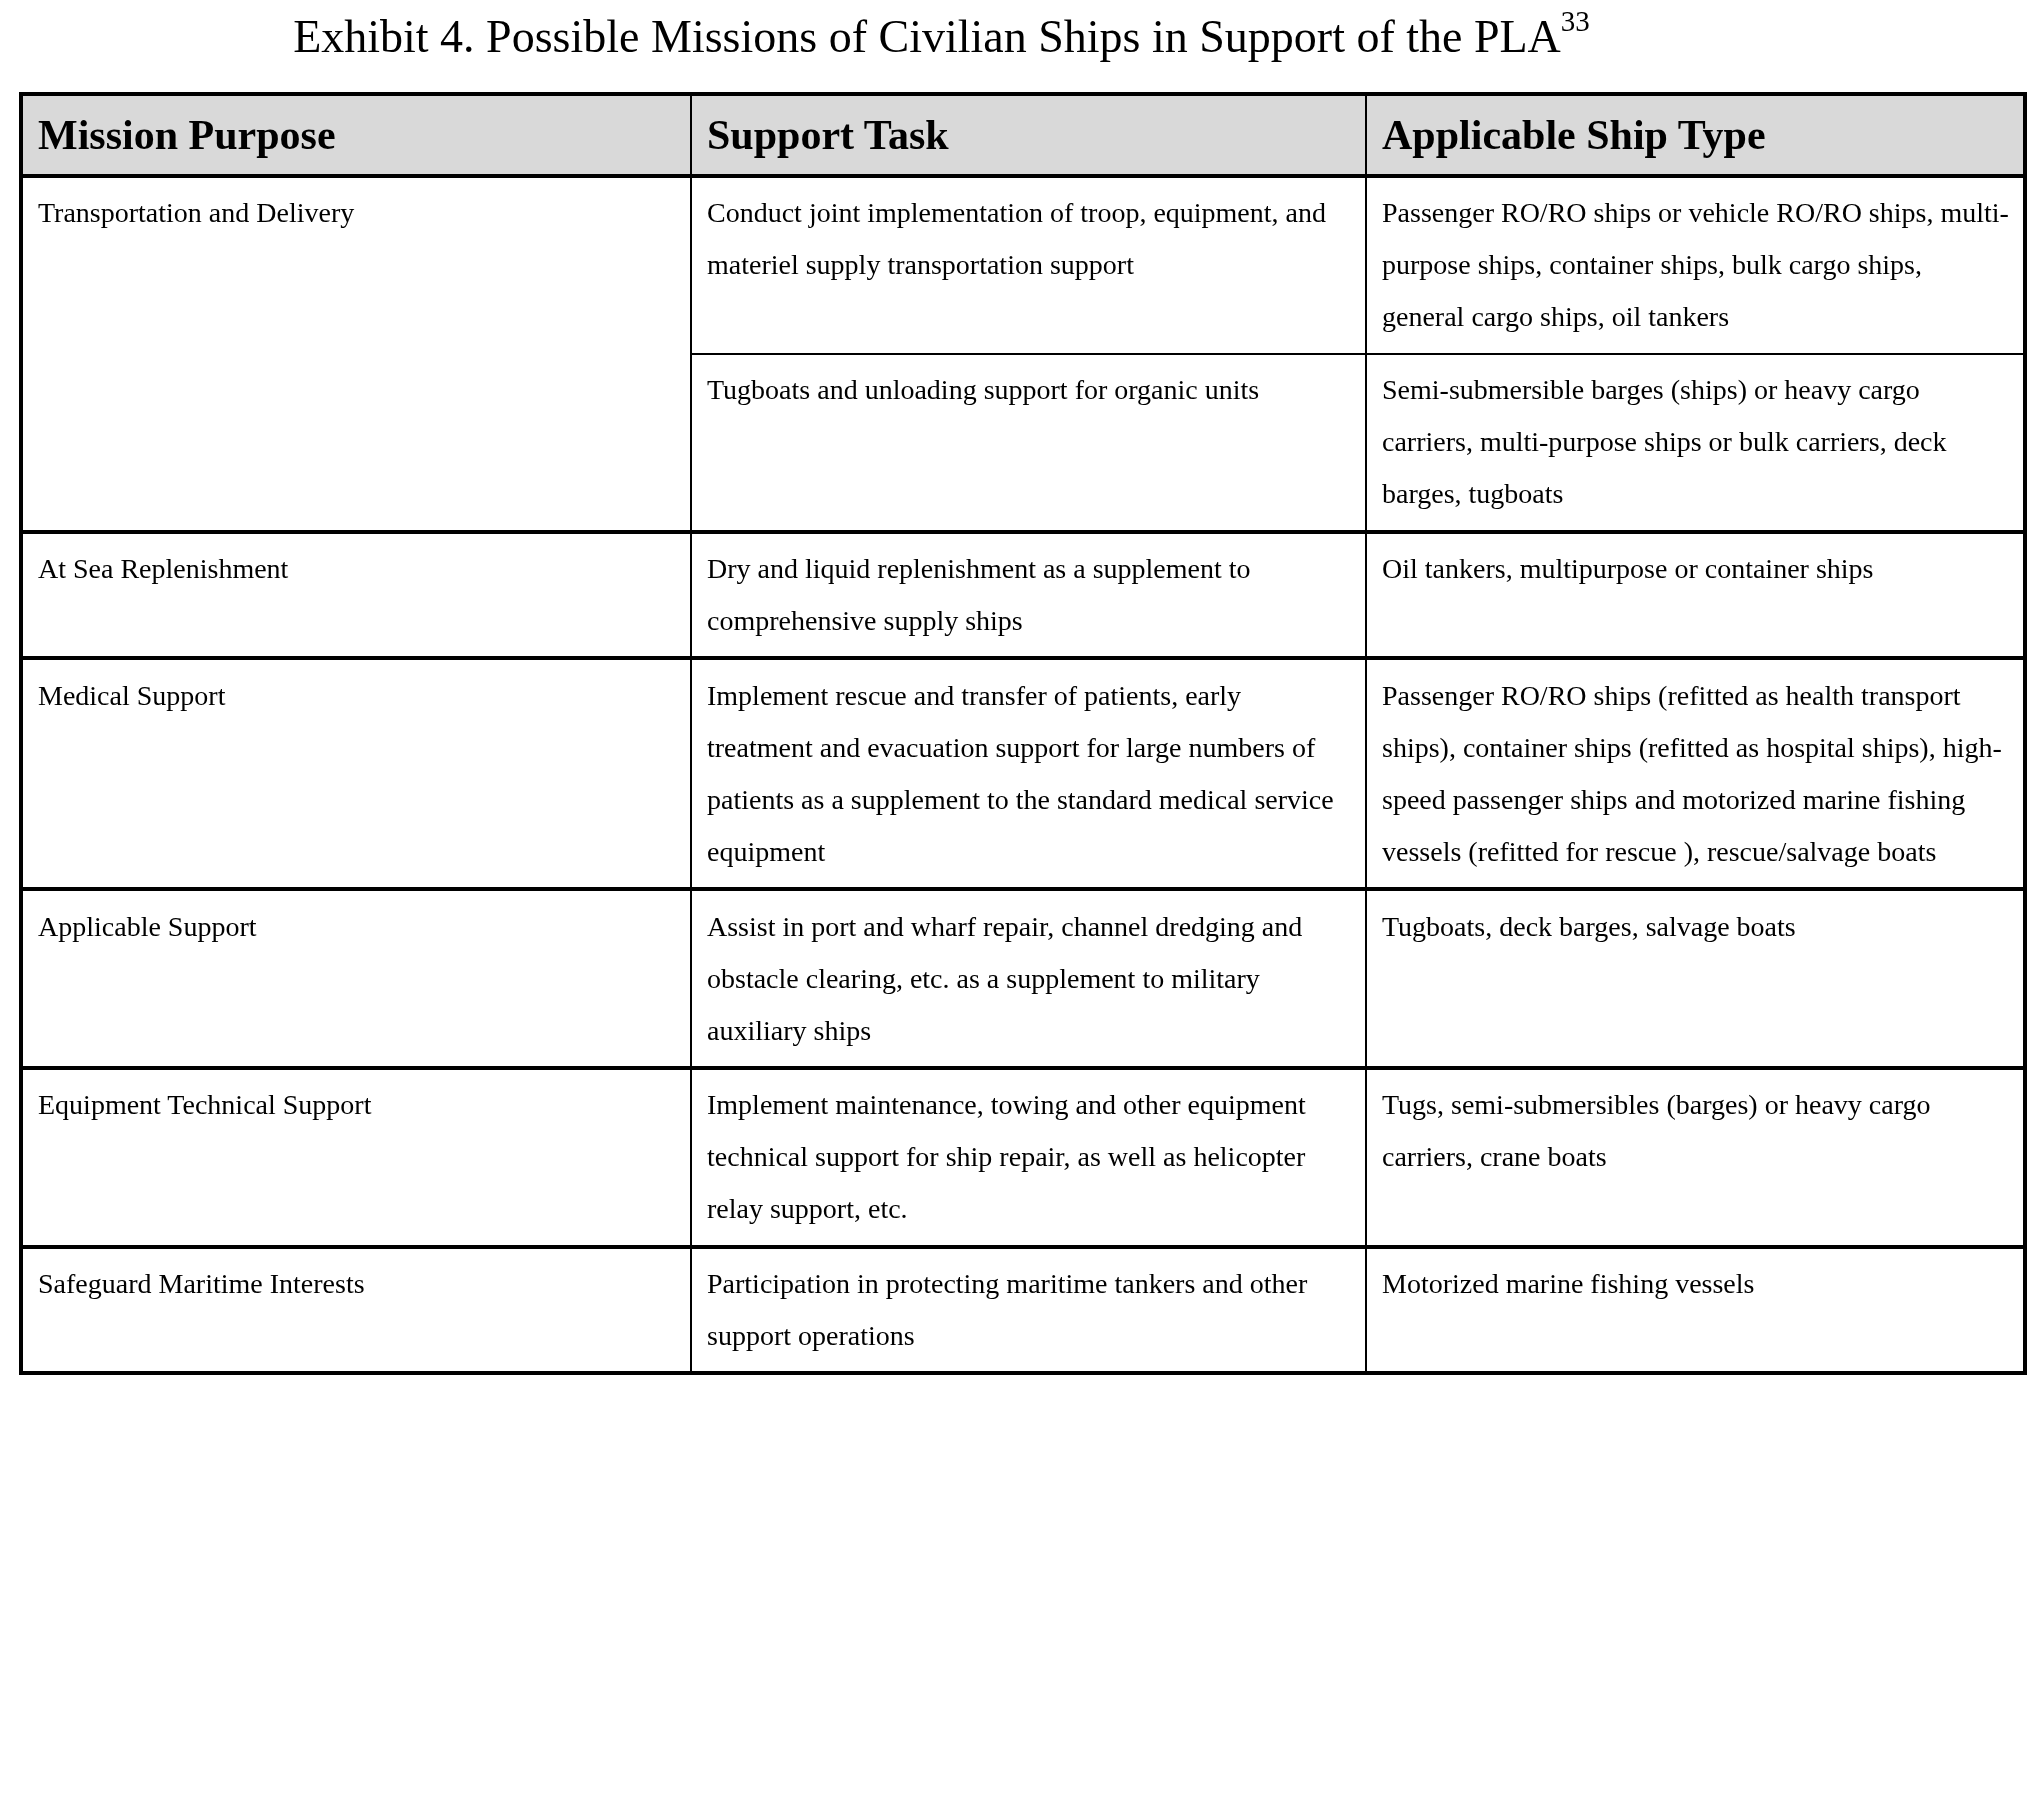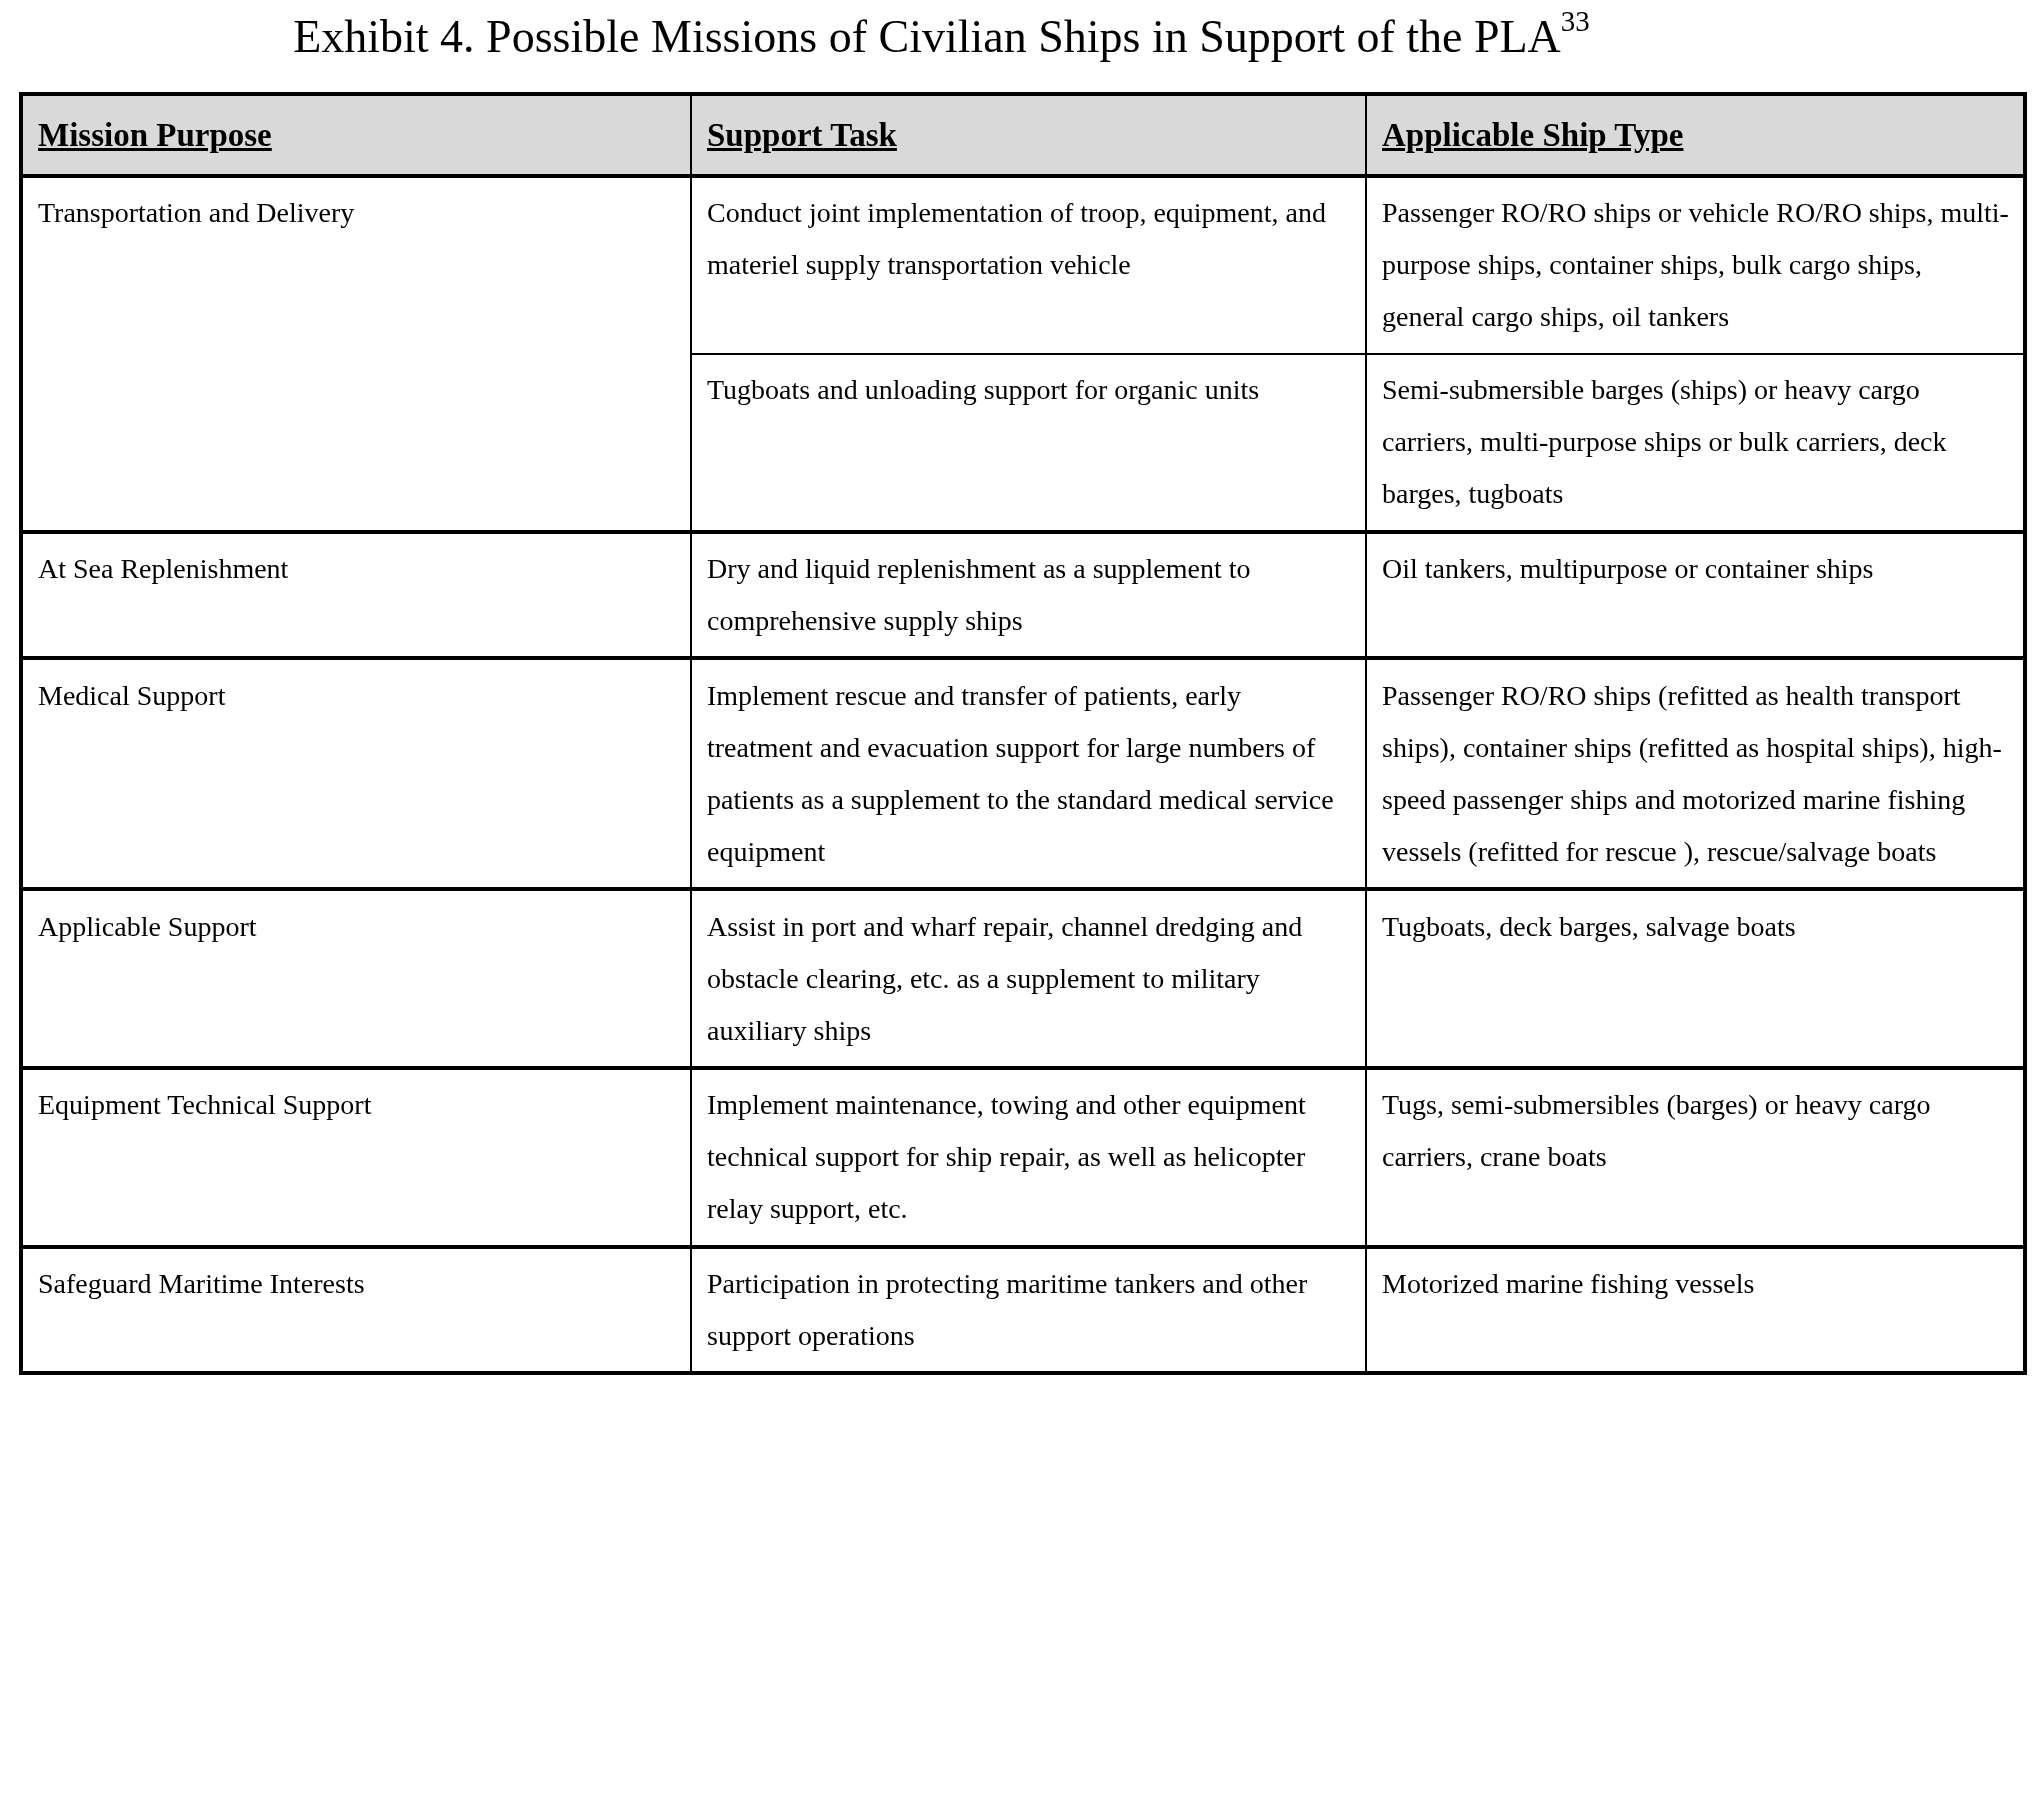--- a/index.html
+++ b/index.html
@@ -47,24 +47,23 @@
     vertical-align: top;
     text-align: left;
     padding: 9.4px 13px 9.4px 15px;
     font-size: 28px;
     line-height: 52px;
     overflow: hidden;
   }
   table.exhibit thead th {
     background: #d9d9d9;
     font-weight: bold;
-    font-size: 33px;
+    font-size: 42px;
     padding-top: 13px;
     padding-bottom: 13px;
-    text-decoration: underline;
   }
   table.exhibit tr.major-top td {
     border-top-width: 4.7px;
   }
   col.c1 { width: 670px; }
   col.c2 { width: 675px; }
   col.c3 { width: 659px; }
 </style>
 </head>
 <body>
@@ -86,21 +85,21 @@
     <thead>
       <tr>
         <th>Mission Purpose</th>
         <th>Support Task</th>
         <th>Applicable Ship Type</th>
       </tr>
     </thead>
     <tbody>
       <tr class="major-top">
         <td rowspan="2">Transportation and Delivery</td>
-        <td>Conduct joint implementation of troop, equipment, and materiel supply transportation vehicle</td>
+        <td>Conduct joint implementation of troop, equipment, and materiel supply transportation support</td>
         <td>Passenger RO/RO ships or vehicle RO/RO ships, multi-purpose ships, container ships, bulk cargo ships, general cargo ships, oil tankers</td>
       </tr>
       <tr>
         <td>Tugboats and unloading support for organic units</td>
         <td>Semi-submersible barges (ships) or heavy cargo carriers, multi-purpose ships or bulk carriers, deck barges, tugboats</td>
       </tr>
       <tr class="major-top">
         <td>At Sea Replenishment</td>
         <td>Dry and liquid replenishment as a supplement to comprehensive supply ships</td>
         <td>Oil tankers, multipurpose or container ships</td>

